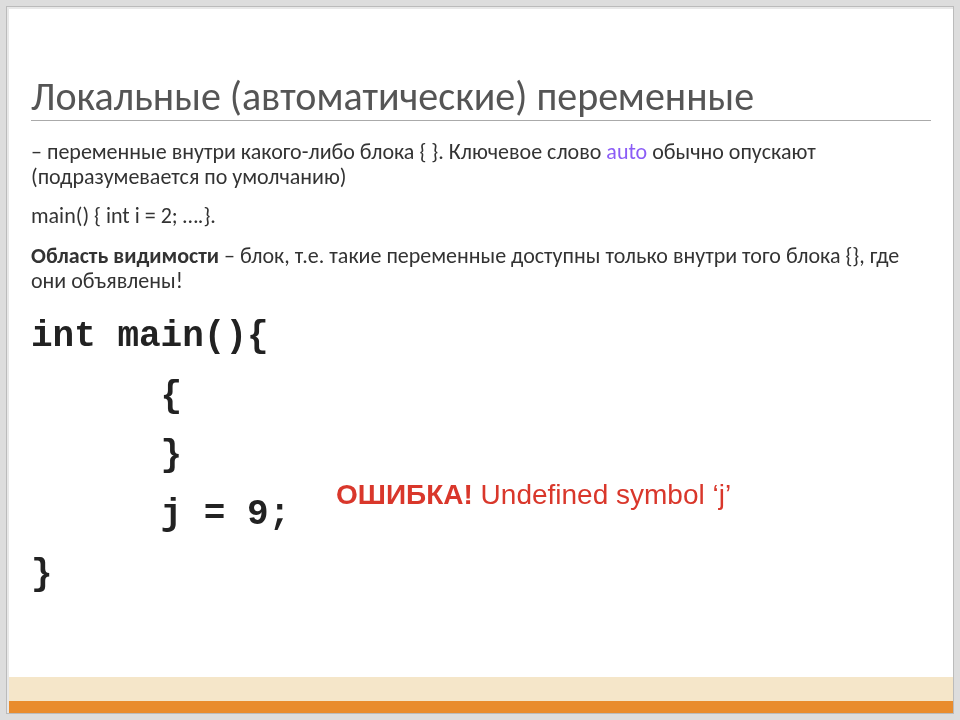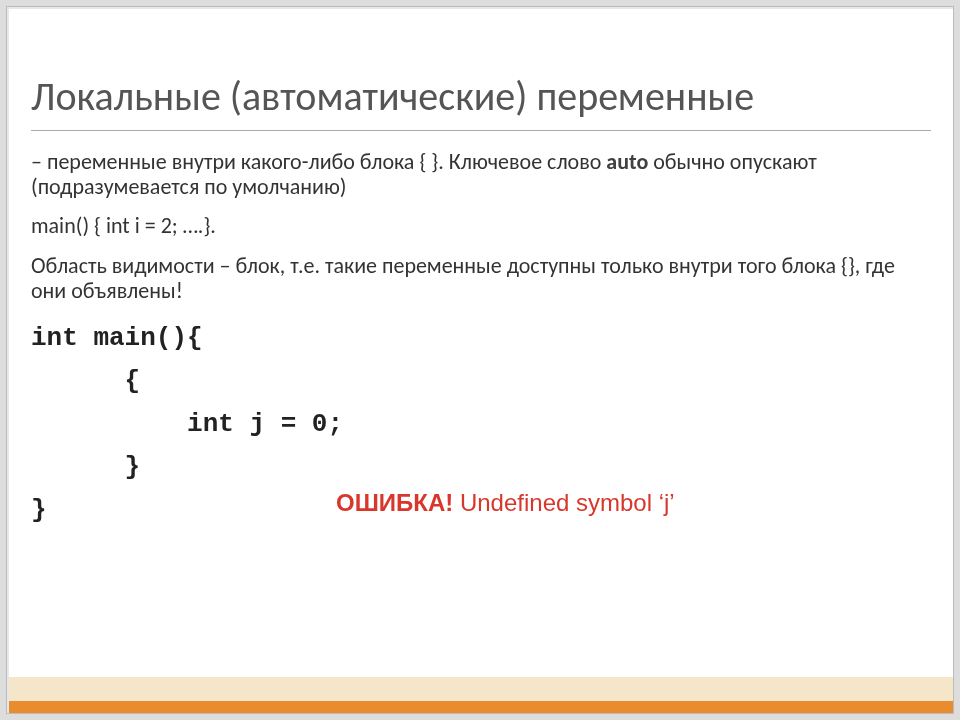--- a/index.html
+++ b/index.html
@@ -31,50 +31,49 @@
     position: absolute;
     left: 22px;
     top: 66px;
     right: 22px;
   }
   .title {
     font-size: 40px;
     line-height: 1.12;
     color: #555;
     font-weight: 400;
-    padding-bottom: 10px;
     border-bottom: 1px solid #aaa;
     margin-bottom: 18px;
   }
   .body {
     color: #333;
     font-size: 22px;
     line-height: 1.15;
   }
   .body p { margin-bottom: 14px; }
   .kw-auto {
-    color: #404040;
-    font-weight: 700;
+    color: #8b5cf6;
+    font-weight: 400;
   }
-  .bold { font-weight: 400; }
+  .bold { font-weight: 700; }
   .mono {
     font-family: "Courier New", monospace;
-    font-size: 26px;
+    font-size: 36px;
     font-weight: 700;
     color: #222;
     line-height: 1.65;
     white-space: pre;
   }
   .code-area { position: relative; }
   .error-label {
     position: absolute;
     left: 305px;
     top: 172px;
     font-family: Arial, sans-serif;
-    font-size: 24px;
+    font-size: 28px;
     color: #d9372b;
   }
   .error-label .err-bold { font-weight: 700; }
   .footer-bars {
     position: absolute;
     left: 0;
     right: 0;
     bottom: 0;
   }
   .bar-beige { height: 24px; background: #f5e6c9; }
@@ -97,22 +96,22 @@
 
         <p>main() { int i = 2; ….}.</p>
 
         <p>
           <span class="bold">Область видимости</span><span> – блок, т.е. такие переменные доступны только внутри того блока {}, где они объявлены!</span>
         </p>
 
         <div class="code-area">
 <div class="mono">int main(){</div>
 <div class="mono">      {</div>
-<div class="mono">          int j = 0;</div>
 <div class="mono">      }</div>
+<div class="mono">      j = 9;</div>
 <div class="mono">}</div>
 
           <div class="error-label">
             <span class="err-bold">ОШИБКА!</span><span> Undefined symbol ‘j’</span>
           </div>
         </div>
       </div>
 
     </div>
 

